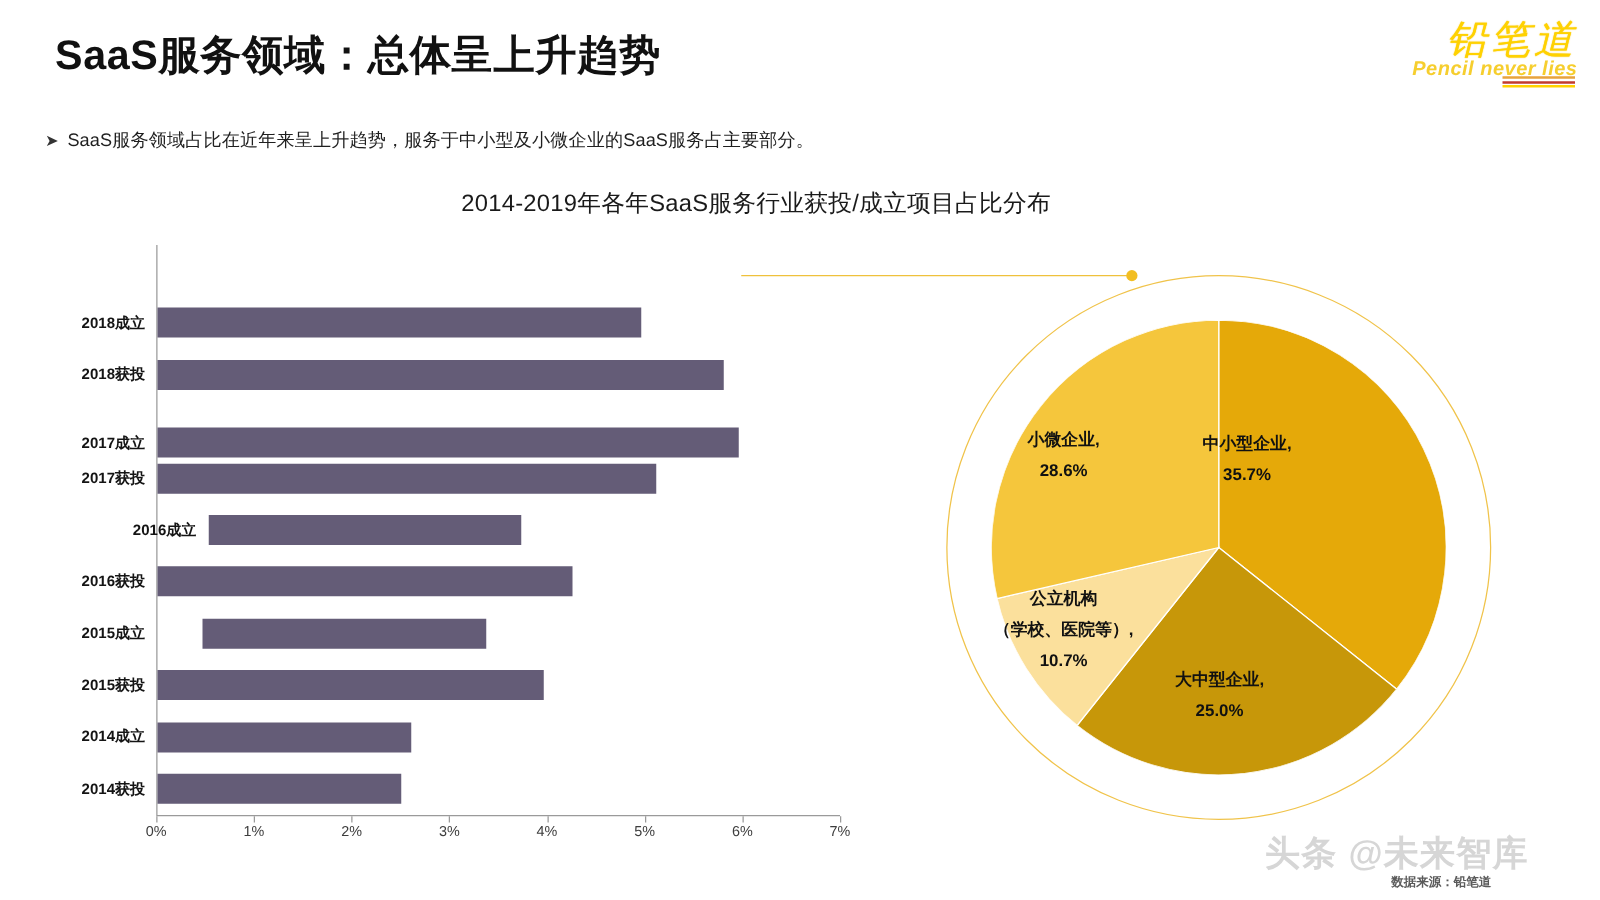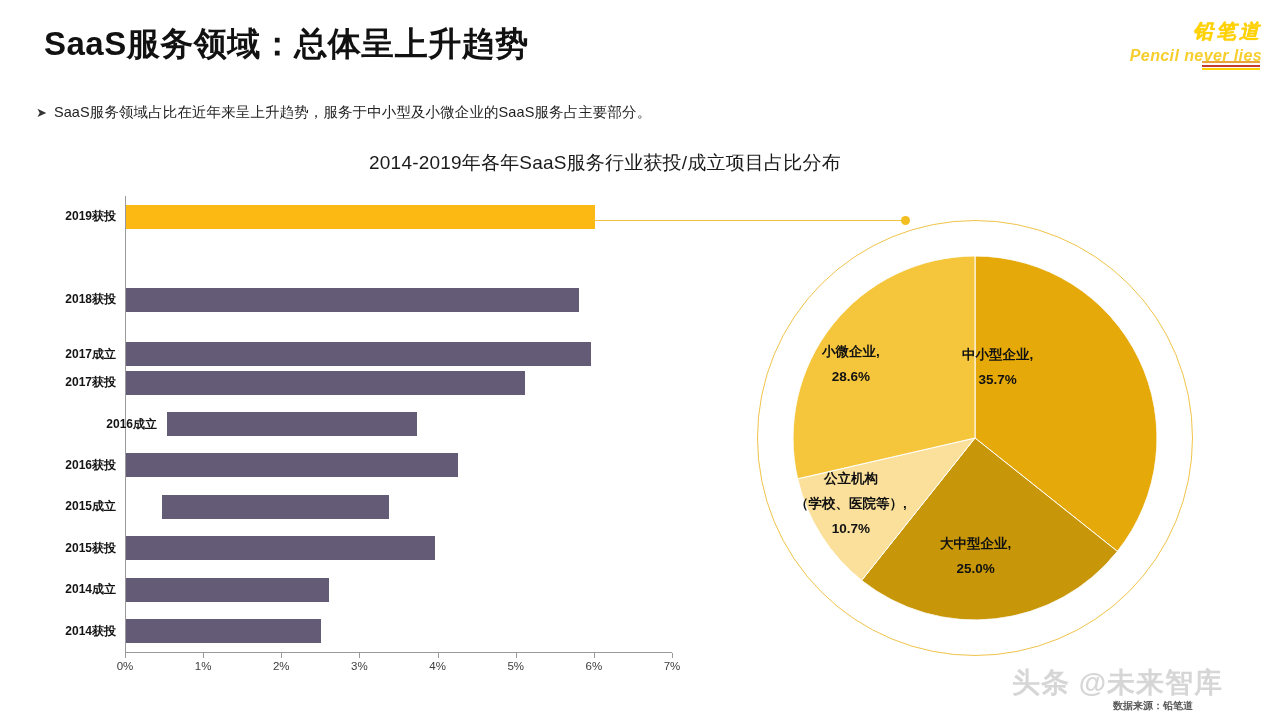--- a/index.html
+++ b/index.html
@@ -25,22 +25,22 @@
   }
 
   #logo {
     position: absolute;
     right: 18px;
     top: 14px;
     width: 150px;
     height: 62px;
   }
   #logo .logo-cn {
-    font-size: 20px;
-    font-weight: bold;
+    font-size: 32px;
+    font-weight: normal;
     color: #FFD200;
     letter-spacing: 3px;
     font-style: italic;
     text-align: right;
     line-height: 34px;
     text-shadow: 0 0 1px #f3c000;
   }
   #logo .logo-en {
     font-size: 16px;
     font-weight: bold;
@@ -248,23 +248,23 @@
   <span class="bullet-marker">➤</span>
   <span class="bullet-text">SaaS服务领域占比在近年来呈上升趋势，服务于中小型及小微企业的SaaS服务占主要部分。</span>
 </div>
 
 <div id="chart-title">
   <span class="ct-inner">2014-2019年各年SaaS服务行业获投/成立项目占比分布</span>
 </div>
 
 <div id="bar-chart">
   <div id="bar-plot">
-      <div class="bar-row" style="top: 8.72727px;">
-        <div class="bar-label">2019获投</div>
-        <div class="bar-rect highlight" title="6%" style="width: 468.857px;"></div>
+      <div class="bar-row" style="top: 50.1818px;">
+        <div class="bar-label">2018成立</div>
+        <div class="bar-rect" title="4.95%" style="width: 386.807px;"></div>
       </div>
       <div class="bar-row" style="top: 91.6364px;">
         <div class="bar-label">2018获投</div>
         <div class="bar-rect" title="5.8%" style="width: 453.229px;"></div>
       </div>
       <div class="bar-row" style="top: 146px;">
         <div class="bar-label">2017成立</div>
         <div class="bar-rect" title="5.95%" style="width: 464.95px;"></div>
       </div>
       <div class="bar-row" style="top: 174.545px;">

